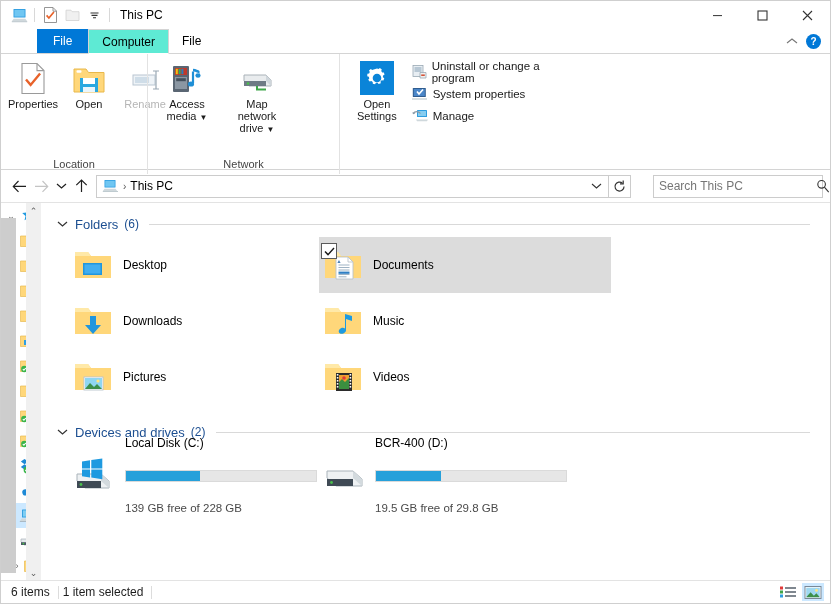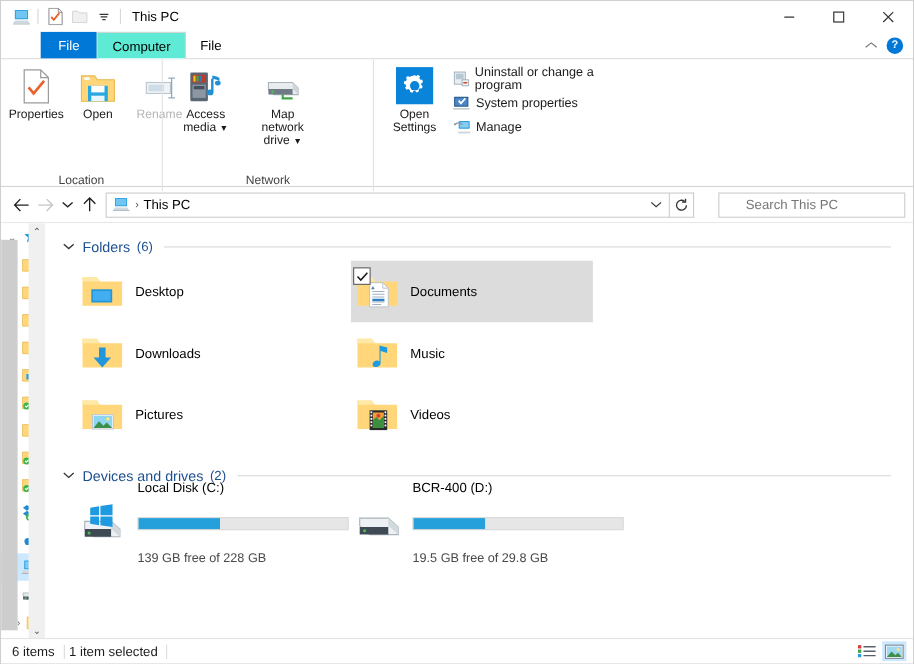--- a/index.html
+++ b/index.html
@@ -61,21 +61,21 @@
             align-items:center;padding:0 2px 0 5px;margin-left:4px;box-sizing:border-box;}
   .crumb-ico{width:16px;height:16px;display:flex;align-items:center;justify-content:center;margin-right:3px;}
   .crumb-sep{color:#555;font-size:10px;margin:0 4px 0 2px;}
   .crumb-txt{font-size:12px;color:#000;}
   .crumb-right{margin-left:auto;display:flex;align-items:center;}
   .crumb-right .cb{width:20px;height:21px;display:flex;align-items:center;justify-content:center;
                    font-size:11px;color:#333;}
   .refreshbtn{width:22px;height:23px;display:flex;align-items:center;justify-content:center;
               border:1px solid #cccccc;border-left:none;box-sizing:border-box;font-size:12px;color:#333;}
   .searchbox{width:170px;height:23px;border:1px solid #cccccc;background:#fff;display:flex;
-             align-items:center;padding:0 4px 0 22px;margin-left:22px;box-sizing:border-box;}
+             align-items:center;padding:0 4px 0 3px;margin-left:22px;box-sizing:border-box;}
   .searchbox input{border:none;outline:none;flex:1;font-family:inherit;font-size:12px;color:#000;background:transparent;}
   .searchbox input::placeholder{color:#767676;}
 
   
   .bodyrow{flex:1;display:flex;min-height:0;border-top:1px solid #e3e3e3;}
 
   
   .navpane{width:40px;flex:0 0 40px;position:relative;background:#fff;overflow:hidden;}
   .nav-item{height:25px;display:flex;align-items:center;padding-left:4px;gap:2px;box-sizing:border-box;}
   .nav-item.sel{background:#cce8ff;}
@@ -89,21 +89,21 @@
   
   .content{flex:1;position:relative;background:#fff;overflow:hidden;padding:0 0 0 14px;}
   .grouphdr{display:flex;align-items:center;gap:6px;height:26px;padding-top:8px;}
   .grp-chev{font-size:10px;color:#333;width:14px;display:flex;align-items:center;justify-content:center;}
   .grp-title{font-size:13px;color:#1d4f91;white-space:nowrap;}
   .grp-count{font-size:12px;color:#1d4f91;}
   .grp-line{flex:1;height:1px;background:#d9d9d9;margin-right:20px;margin-left:4px;}
 
   .grid{display:grid;grid-template-columns:250px 250px;column-gap:0;row-gap:0;margin-left:14px;}
   .tile{height:56px;display:flex;align-items:center;gap:10px;padding-left:4px;box-sizing:border-box;position:relative;}
-  .tile.selected{background:#dcdcdc;width:220px;}
+  .tile.selected{background:#dcdcdc;width:292px;}
   .tile .ticon{width:40px;height:40px;position:relative;flex:0 0 40px;display:flex;align-items:center;justify-content:center;}
   .tile .tname{font-size:12px;color:#000;}
   .tile .chk{position:absolute;left:2px;top:6px;width:14px;height:14px;border:1px solid #5a5a5a;
              background:#fff;display:flex;align-items:center;justify-content:center;z-index:5;}
   .tile .chk svg{display:block;}
 
   .drives{display:grid;grid-template-columns:250px 250px;margin-left:14px;margin-top:2px;}
   .drive{height:56px;display:flex;align-items:center;gap:8px;padding-left:4px;box-sizing:border-box;}
   .drive .dicon{width:44px;height:40px;flex:0 0 44px;display:flex;align-items:center;justify-content:center;}
   .dinfo{display:flex;flex-direction:column;gap:20px;width:192px;}

